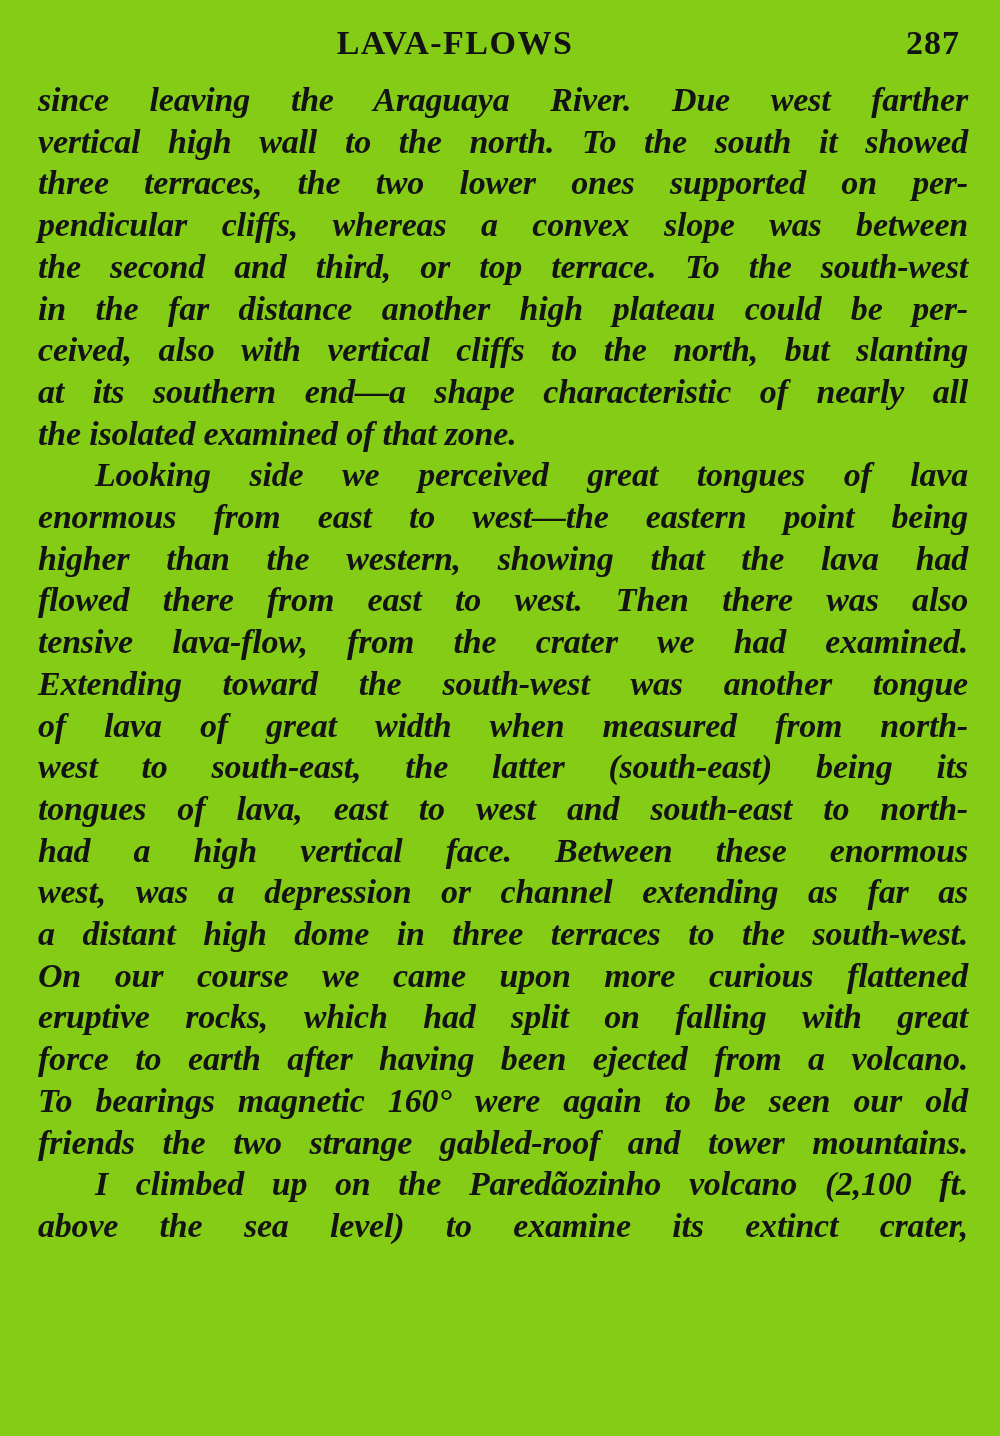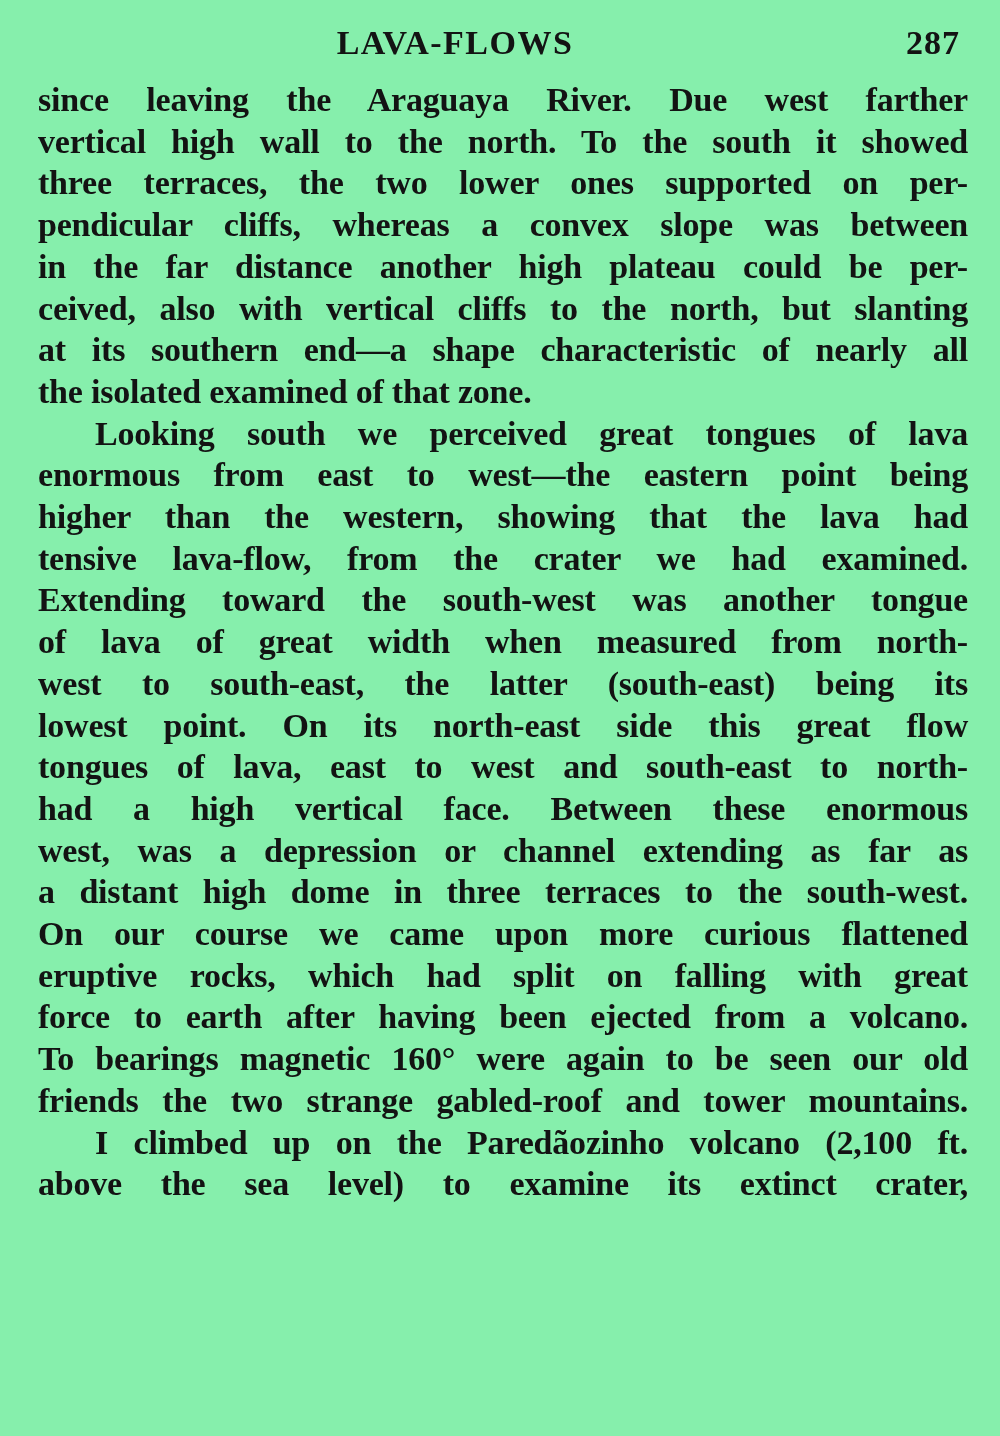--- a/index.html
+++ b/index.html
@@ -4,21 +4,21 @@
 <style>
   html, body {
     margin: 0;
     padding: 0;
     background: #ffffff;
   }
   .page {
     position: relative;
     width: 1000px;
     height: 1436px;
-    background: #86efac;
+    background: #84cc16;
     color: #131313;
     font-family: "Liberation Serif", "DejaVu Serif", serif;
     font-weight: 700;
     overflow: hidden;
   }
   .header {
     position: absolute;
     top: 24px;
     left: 38px;
     right: 38px;
@@ -40,20 +40,21 @@
     letter-spacing: 1px;
   }
   .body-text {
     position: absolute;
     left: 38px;
     top: 79px;
     width: 930px;
     font-size: 34px;
     line-height: 41.7px;
     letter-spacing: -0.2px;
+    font-style: italic;
   }
   .line {
     text-align: justify;
     text-align-last: justify;
   }
   .line.flush {
     text-align-last: left;
   }
   .line.indent {
     text-indent: 57px;
@@ -65,32 +66,33 @@
 <div class="page">
   <div class="header">
     <span class="running-title">LAVA-FLOWS</span>
     <span class="page-number">287</span>
   </div>
   <div class="body-text" id="body-text">
       <div class="line">since leaving the Araguaya River. Due west farther</div>
       <div class="line">vertical high wall to the north. To the south it showed</div>
       <div class="line">three terraces, the two lower ones supported on per-</div>
       <div class="line">pendicular cliffs, whereas a convex slope was between</div>
+      <div class="line">the second and third, or top terrace. To the south-west</div>
       <div class="line">in the far distance another high plateau could be per-</div>
       <div class="line">ceived, also with vertical cliffs to the north, but slanting</div>
       <div class="line">at its southern end—a shape characteristic of nearly all</div>
       <div class="line flush">the isolated examined of that zone.</div>
-      <div class="line indent">Looking south we perceived great tongues of lava</div>
+      <div class="line indent">Looking side we perceived great tongues of lava</div>
       <div class="line">enormous from east to west—the eastern point being</div>
       <div class="line">higher than the western, showing that the lava had</div>
+      <div class="line">flowed there from east to west. Then there was also</div>
       <div class="line">tensive lava-flow, from the crater we had examined.</div>
       <div class="line">Extending toward the south-west was another tongue</div>
       <div class="line">of lava of great width when measured from north-</div>
       <div class="line">west to south-east, the latter (south-east) being its</div>
-      <div class="line">lowest point. On its north-east side this great flow</div>
       <div class="line">tongues of lava, east to west and south-east to north-</div>
       <div class="line">had a high vertical face. Between these enormous</div>
       <div class="line">west, was a depression or channel extending as far as</div>
       <div class="line">a distant high dome in three terraces to the south-west.</div>
       <div class="line">On our course we came upon more curious flattened</div>
       <div class="line">eruptive rocks, which had split on falling with great</div>
       <div class="line">force to earth after having been ejected from a volcano.</div>
       <div class="line">To bearings magnetic 160° were again to be seen our old</div>
       <div class="line">friends the two strange gabled-roof and tower mountains.</div>
       <div class="line indent">I climbed up on the Paredãozinho volcano (2,100 ft.</div>

